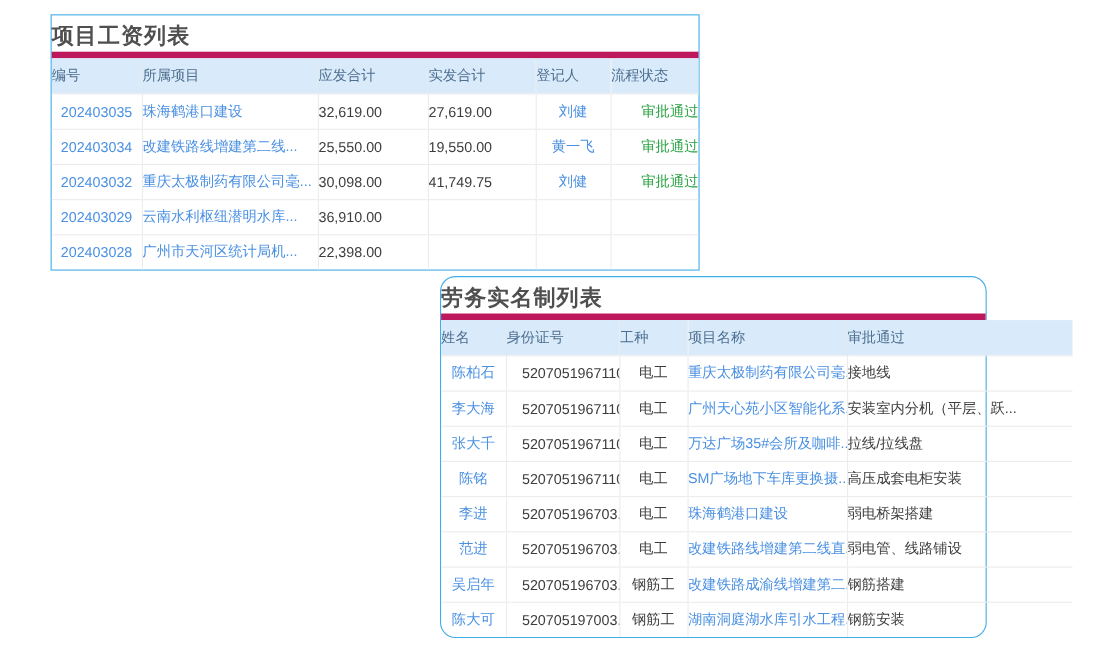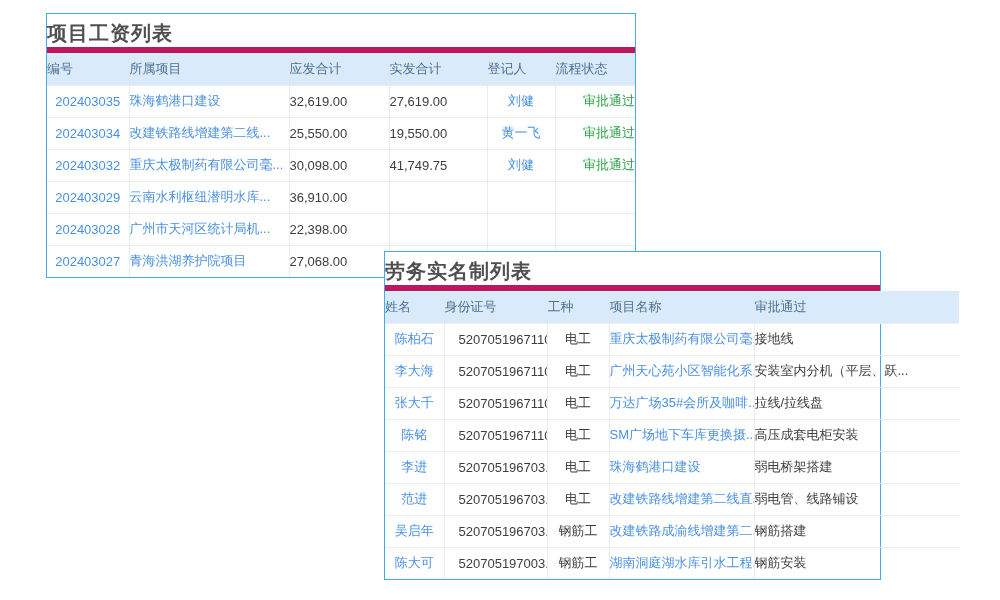--- a/index.html
+++ b/index.html
@@ -29,21 +29,21 @@
     white-space:nowrap;overflow:hidden;}
   td:last-child{border-right:none;}
   .c{text-align:center;}
   .l{text-align:left;padding-left:0;}
   .l14{text-align:left;padding-left:14px;}
   .r{padding-right:18px;}
   .blue{color:var(--link);cursor:pointer;}
   .green{color:var(--green);text-align:right;}
   #payroll-panel{left:46px;top:13px;width:590px;z-index:1;}
   #payroll-panel table{width:588px;}
-  #labor-panel{left:384px;top:251px;width:497px;z-index:2;}
+  #labor-panel{left:400px;top:251px;width:497px;z-index:2;border-radius:14px;}
   #labor-panel table{width:574px;}
 </style>
 </head>
 <body>
 
 <div class="panel" id="payroll-panel">
   <div class="panel-title">项目工资列表</div>
   <table>
     <colgroup>
       <col style="width:82px">
@@ -105,28 +105,20 @@
 
         <tr>
           <td class="c blue">202403028</td>
           <td class="l blue">广州市天河区统计局机...</td>
           <td class="r">22,398.00</td>
           <td class="r"></td>
           <td class="c blue"></td>
           <td class="c green"></td>
         </tr>
 
-        <tr>
-          <td class="c blue">202403027</td>
-          <td class="l blue">青海洪湖养护院项目</td>
-          <td class="r">27,068.00</td>
-          <td class="r"></td>
-          <td class="c blue"></td>
-          <td class="c green"></td>
-        </tr>
 
     </tbody>
   </table>
 </div>
 
 <div class="panel" id="labor-panel">
   <div class="panel-title">劳务实名制列表</div>
   <table>
     <colgroup>
       <col style="width:59px">

